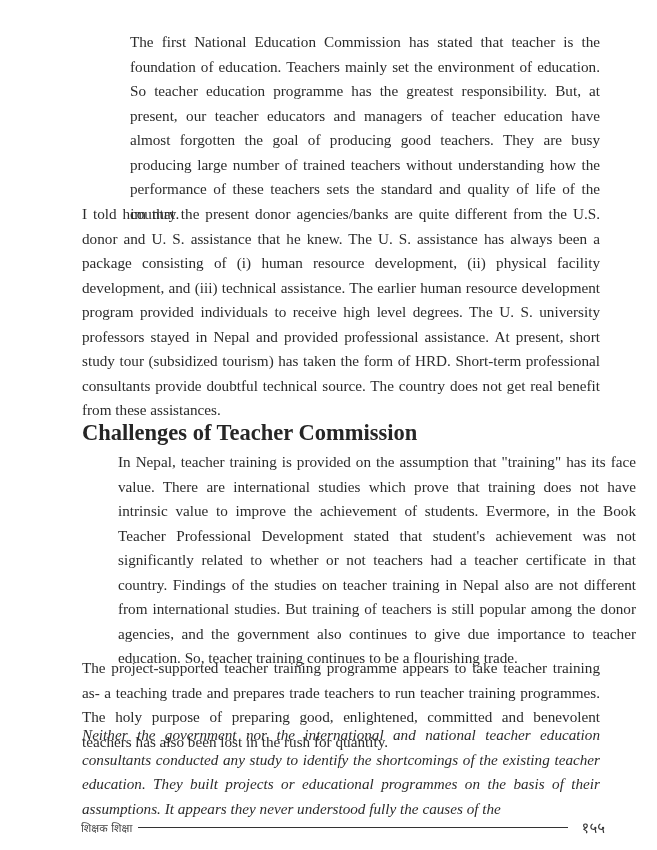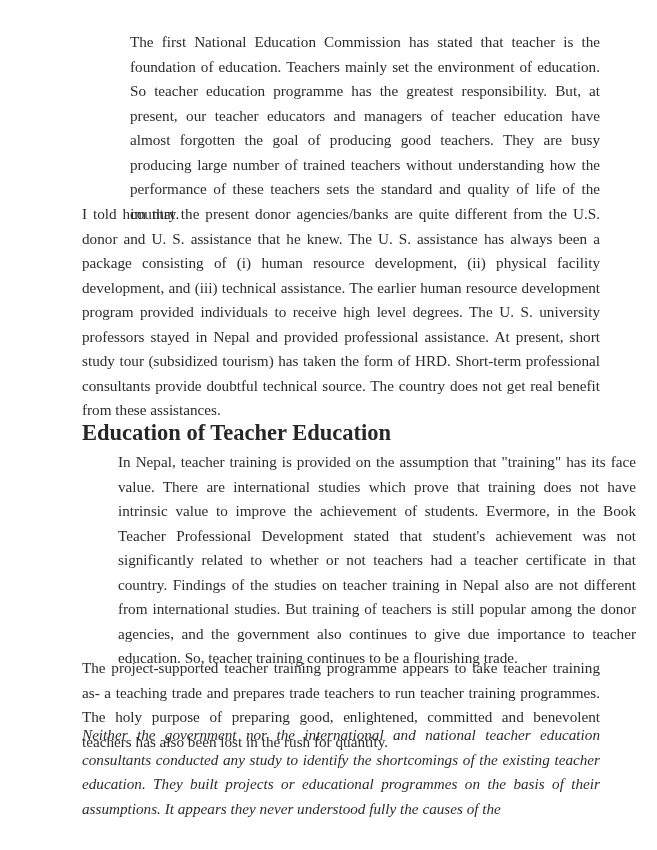--- a/index.html
+++ b/index.html
@@ -86,22 +86,27 @@
   </style>
 </head>
 <body>
 
 <div class="page">
 
   <p class="blockquote" id="blockquote">The first National Education Commission has stated that teacher is the foundation of education. Teachers mainly set the environment of education. So teacher education programme has the greatest responsibility. But, at present, our teacher educators and managers of teacher education have almost forgotten the goal of producing good teachers. They are busy producing large number of trained teachers without understanding how the performance of these teachers sets the standard and quality of life of the country.</p>
 
   <p class="body-para" id="para-donor">I told him that the present donor agencies/banks are quite different from the U.S. donor and U. S. assistance that he knew. The U. S. assistance has always been a package consisting of (i) human resource development, (ii) physical facility development, and (iii) technical assistance. The earlier human resource development program provided individuals to receive high level degrees. The U. S. university professors stayed in Nepal and provided professional assistance. At present, short study tour (subsidized tourism) has taken the form of HRD. Short-term professional consultants provide doubtful technical source. The country does not get real benefit from these assistances.</p>
 
-  <h2 id="section-heading">Education of Teacher Education</h2>
+  <h2 id="section-heading">Challenges of Teacher Commission</h2>
 
   <p class="body-para" id="para-nepal">In Nepal, teacher training is provided on the assumption that "training" has its face value. There are international studies which prove that training does not have intrinsic value to improve the achievement of students. Evermore, in the Book Teacher Professional Development stated that student's achievement was not significantly related to whether or not teachers had a teacher certificate in that country. Findings of the studies on teacher training in Nepal also are not different from international studies. But training of teachers is still popular among the donor agencies, and the government also continues to give due importance to teacher education. So, teacher training continues to be a flourishing trade.</p>
 
   <p class="body-para" id="para-project">The project-supported teacher training programme appears to take teacher training as- a teaching trade and prepares trade teachers to run teacher training programmes. The holy purpose of preparing good, enlightened, committed and benevolent teachers has also been lost in the rush for quantity.</p>
 
   <p class="body-para" id="para-neither">Neither the government nor the international and national teacher education consultants conducted any study to identify the shortcomings of the existing teacher education. They built projects or educational programmes on the basis of their assumptions. It appears they never understood fully the causes of the</p>
 
+  <div class="footer">
+    <span class="footer-title">शिक्षक शिक्षा</span>
+    <span class="footer-rule"></span>
+    <span class="footer-page">१५५</span>
+  </div>
 
 </div>
 
 </body></html>

